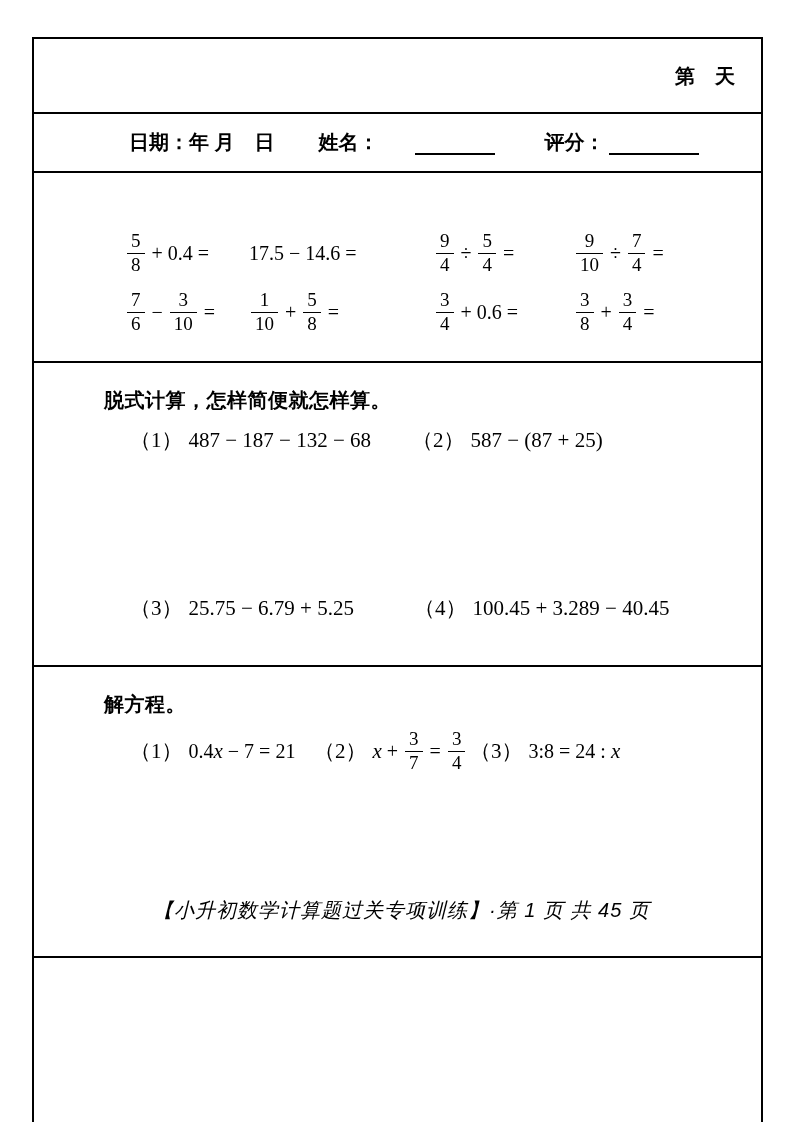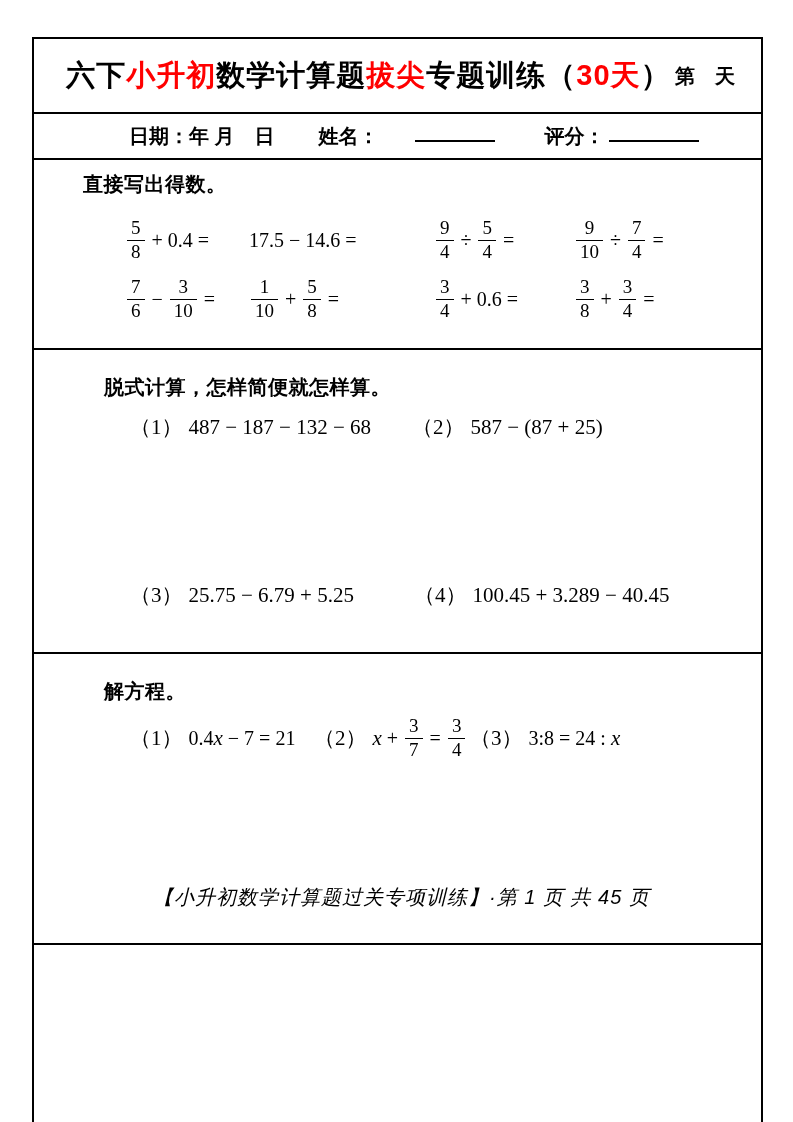--- a/index.html
+++ b/index.html
@@ -10,21 +10,21 @@
   .row{position:relative;box-sizing:border-box;border-bottom:2px solid var(--ink,#000);}
 
   
   .title-row{height:75px;display:flex;align-items:center;}
   .title-main{width:100%;text-align:center;padding-right:58px;font-size:29px;font-weight:bold;letter-spacing:1px;white-space:nowrap;}
   .seg-red{color:var(--red,#ff0000);}
   .seg-black{color:var(--ink,#000);}
   .day-blank{position:absolute;right:26px;top:50%;transform:translateY(-50%);font-size:20px;font-weight:bold;white-space:pre;}
 
   
-  .info-row{height:46px;display:flex;align-items:center;padding-left:95px;font-size:20px;font-weight:bold;white-space:pre;}
+  .info-row{height:59px;display:flex;align-items:center;padding-left:95px;font-size:20px;font-weight:bold;white-space:pre;}
   .uline{display:inline-block;border-bottom:2px solid var(--ink,#000);height:0;align-self:flex-end;margin-bottom:16px;}
   .u1{width:80px;margin-left:36px;}
   .u2{width:90px;margin-left:4px;}
   .name-label{margin-left:44px;}
   .score-label{margin-left:50px;}
 
   
   .sec{background:#fff;}
   .sec1{height:190px;}
   .sec2{height:304px;}
@@ -59,34 +59,32 @@
   .footer{position:absolute;left:8px;right:0;bottom:32px;text-align:center;
           font-family:Liberation Sans, sans-serif;font-style:italic;font-size:20px;letter-spacing:1px;}
 </style>
 </head>
 <body>
 
 <div class="page">
   <div class="sheet">
 
     <div class="row title-row">
-      <div class="title-main"><span class="seg-black">六下</span><span class="seg-red">小升初</span><span class="seg-black">数学计算题</span><span class="seg-red">拔尖</span><span class="seg-black">专题训练（</span><span class="seg-red">30天</span><span class="seg-black">）</span></div>
       <div class="day-blank">第　天</div>
     </div>
 
     <div class="row info-row">
       <span class="date-label">日期：年 月　日</span>
       <span class="name-label">姓名：</span>
       <span class="uline u1"></span>
       <span class="score-label">评分：</span>
       <span class="uline u2"></span>
     </div>
 
     <div class="row sec sec1">
-      <div class="sec-title">直接写出得数。</div>
       <div class="expr r1 c1">
           <span class="frac">
             <span class="num">5</span>
             <span class="den">8</span>
           </span>
           <span class="mtxt"> + 0.4 =</span>
         </div>
       <div class="expr r1 c2">
           <span class="mtxt">17.5 − 14.6 =</span>
         </div>

